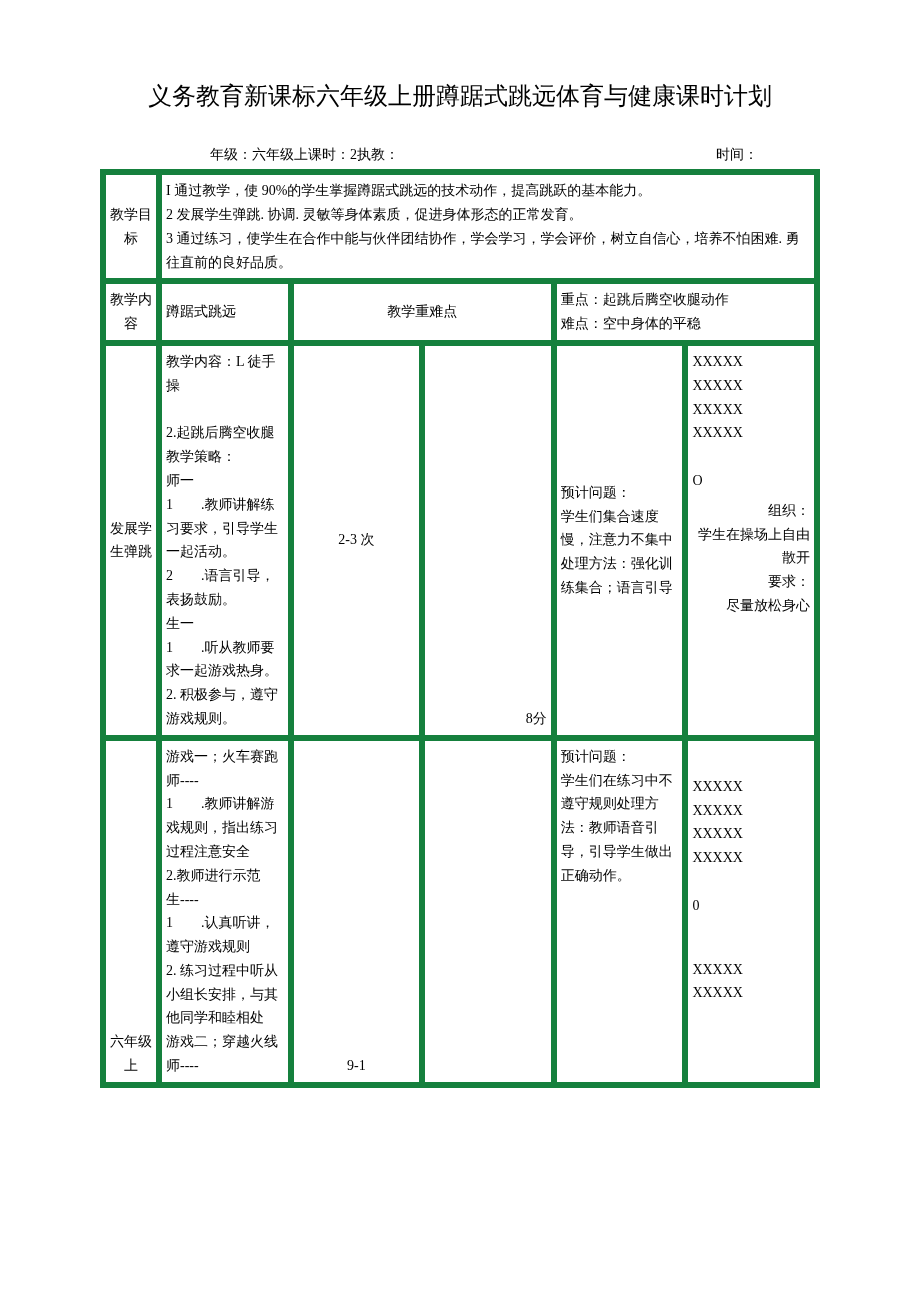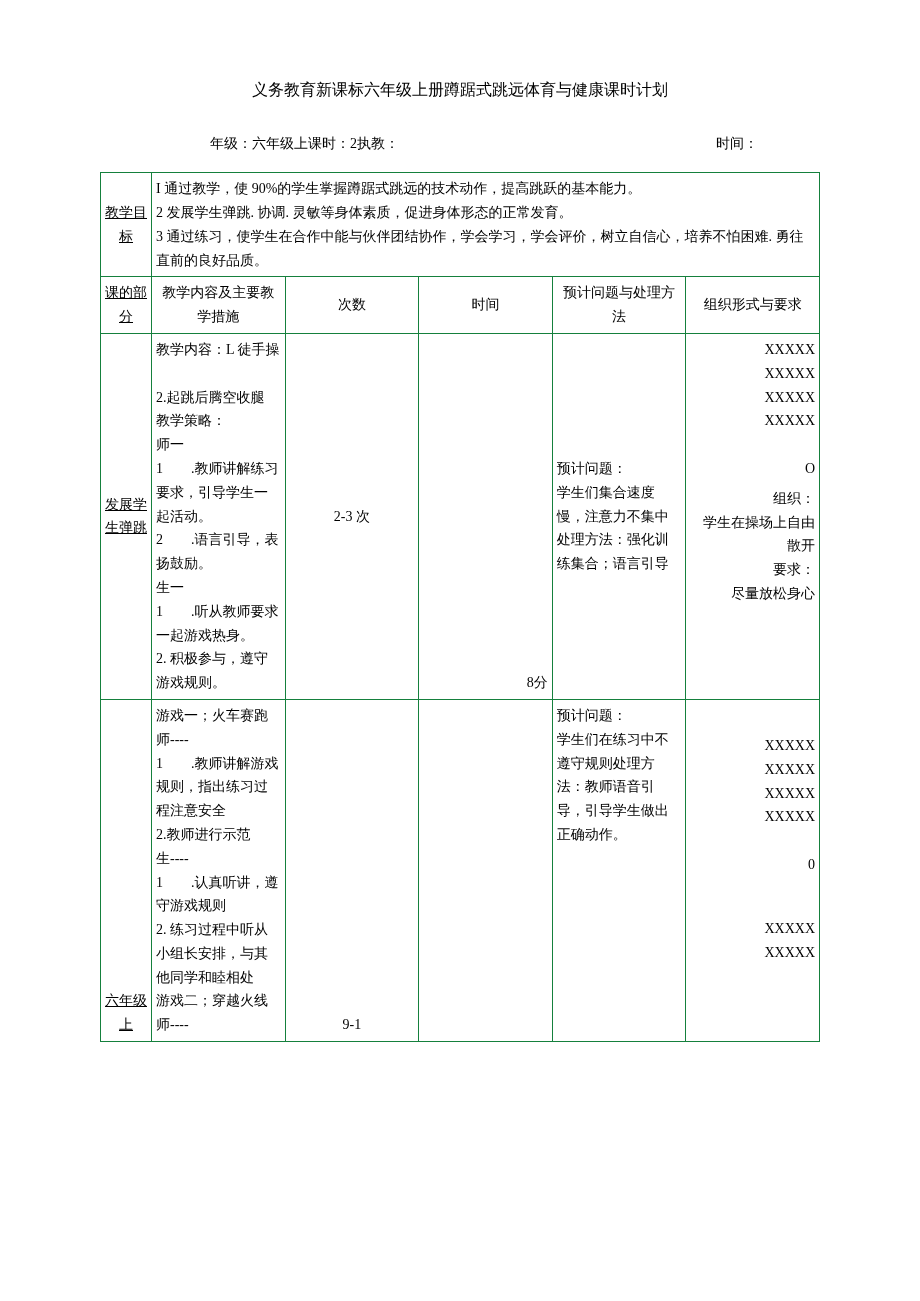--- a/index.html
+++ b/index.html
@@ -7,45 +7,44 @@
     font-size: 14px;
     color: #000;
     background: #fff;
     margin: 0;
     padding: 80px 100px;
     width: 920px;
     box-sizing: border-box;
   }
   h1 {
     text-align: center;
-    font-size: 16px;
+    font-size: 24px;
     font-weight: normal;
     font-family: "SimHei", "黑体", sans-serif;
     margin: 0 0 30px 0;
   }
   .meta-row {
-    margin: 0 0 16px 110px;
+    margin: 0 0 2px 110px;
     line-height: 1.8;
   }
   table {
     border-collapse: collapse;
     width: 100%;
     table-layout: fixed;
   }
   td {
-    border: 1px solid #15803d;
+    border: 6px solid #15803d;
     padding: 4px 4px;
     vertical-align: top;
     line-height: 1.7;
   }
   .col-label {
     width: 42px;
     text-align: center;
     vertical-align: middle;
-    text-decoration: underline;
   }
   .col-count {
     width: 28px;
     text-align: center;
     vertical-align: middle;
   }
   .col-time {
     width: 28px;
     text-align: right;
     vertical-align: bottom;
@@ -60,21 +59,21 @@
     text-align: center;
     vertical-align: middle;
   }
   .vmid {
     vertical-align: middle;
   }
   .pre {
     white-space: pre-wrap;
   }
   .org-block {
-    text-align: right;
+    text-align: left;
   }
   .org-line {
     text-align: right;
     margin-top: 6px;
   }
 </style>
 </head>
 <body>
 
 <h1>义务教育新课标六年级上册蹲踞式跳远体育与健康课时计划</h1>
@@ -87,26 +86,25 @@
 
 <table>
   <tbody>
       <tr>
     <td class="col-label">教学目标</td>
     <td colspan="5" class="pre">I 通过教学，使 90%的学生掌握蹲踞式跳远的技术动作，提高跳跃的基本能力。
 2 发展学生弹跳. 协调. 灵敏等身体素质，促进身体形态的正常发育。
 3 通过练习，使学生在合作中能与伙伴团结协作，学会学习，学会评价，树立自信心，培养不怕困难. 勇往直前的良好品质。</td>
   </tr>
   <tr>
-    <td class="col-label center">课的部分</td>
-    <td class="center">教学内容及主要教学措施</td>
-    <td class="col-count center">次数</td>
-    <td class="col-time center">时间</td>
-    <td class="col-issue center">预计问题与处理方法</td>
-    <td class="col-org center">组织形式与要求</td>
+    <td class="col-label">教学内容</td>
+    <td class="vmid">蹲踞式跳远</td>
+    <td colspan="2" class="center">教学重难点</td>
+    <td colspan="2" class="pre vmid">重点：起跳后腾空收腿动作
+难点：空中身体的平稳</td>
   </tr>
   <tr>
     <td class="col-label">发展学生弹跳</td>
     <td class="pre">教学内容：L 徒手操
 
 2.起跳后腾空收腿
 教学策略：
 师一
 1        .教师讲解练习要求，引导学生一起活动。
 2        .语言引导，表扬鼓励。

